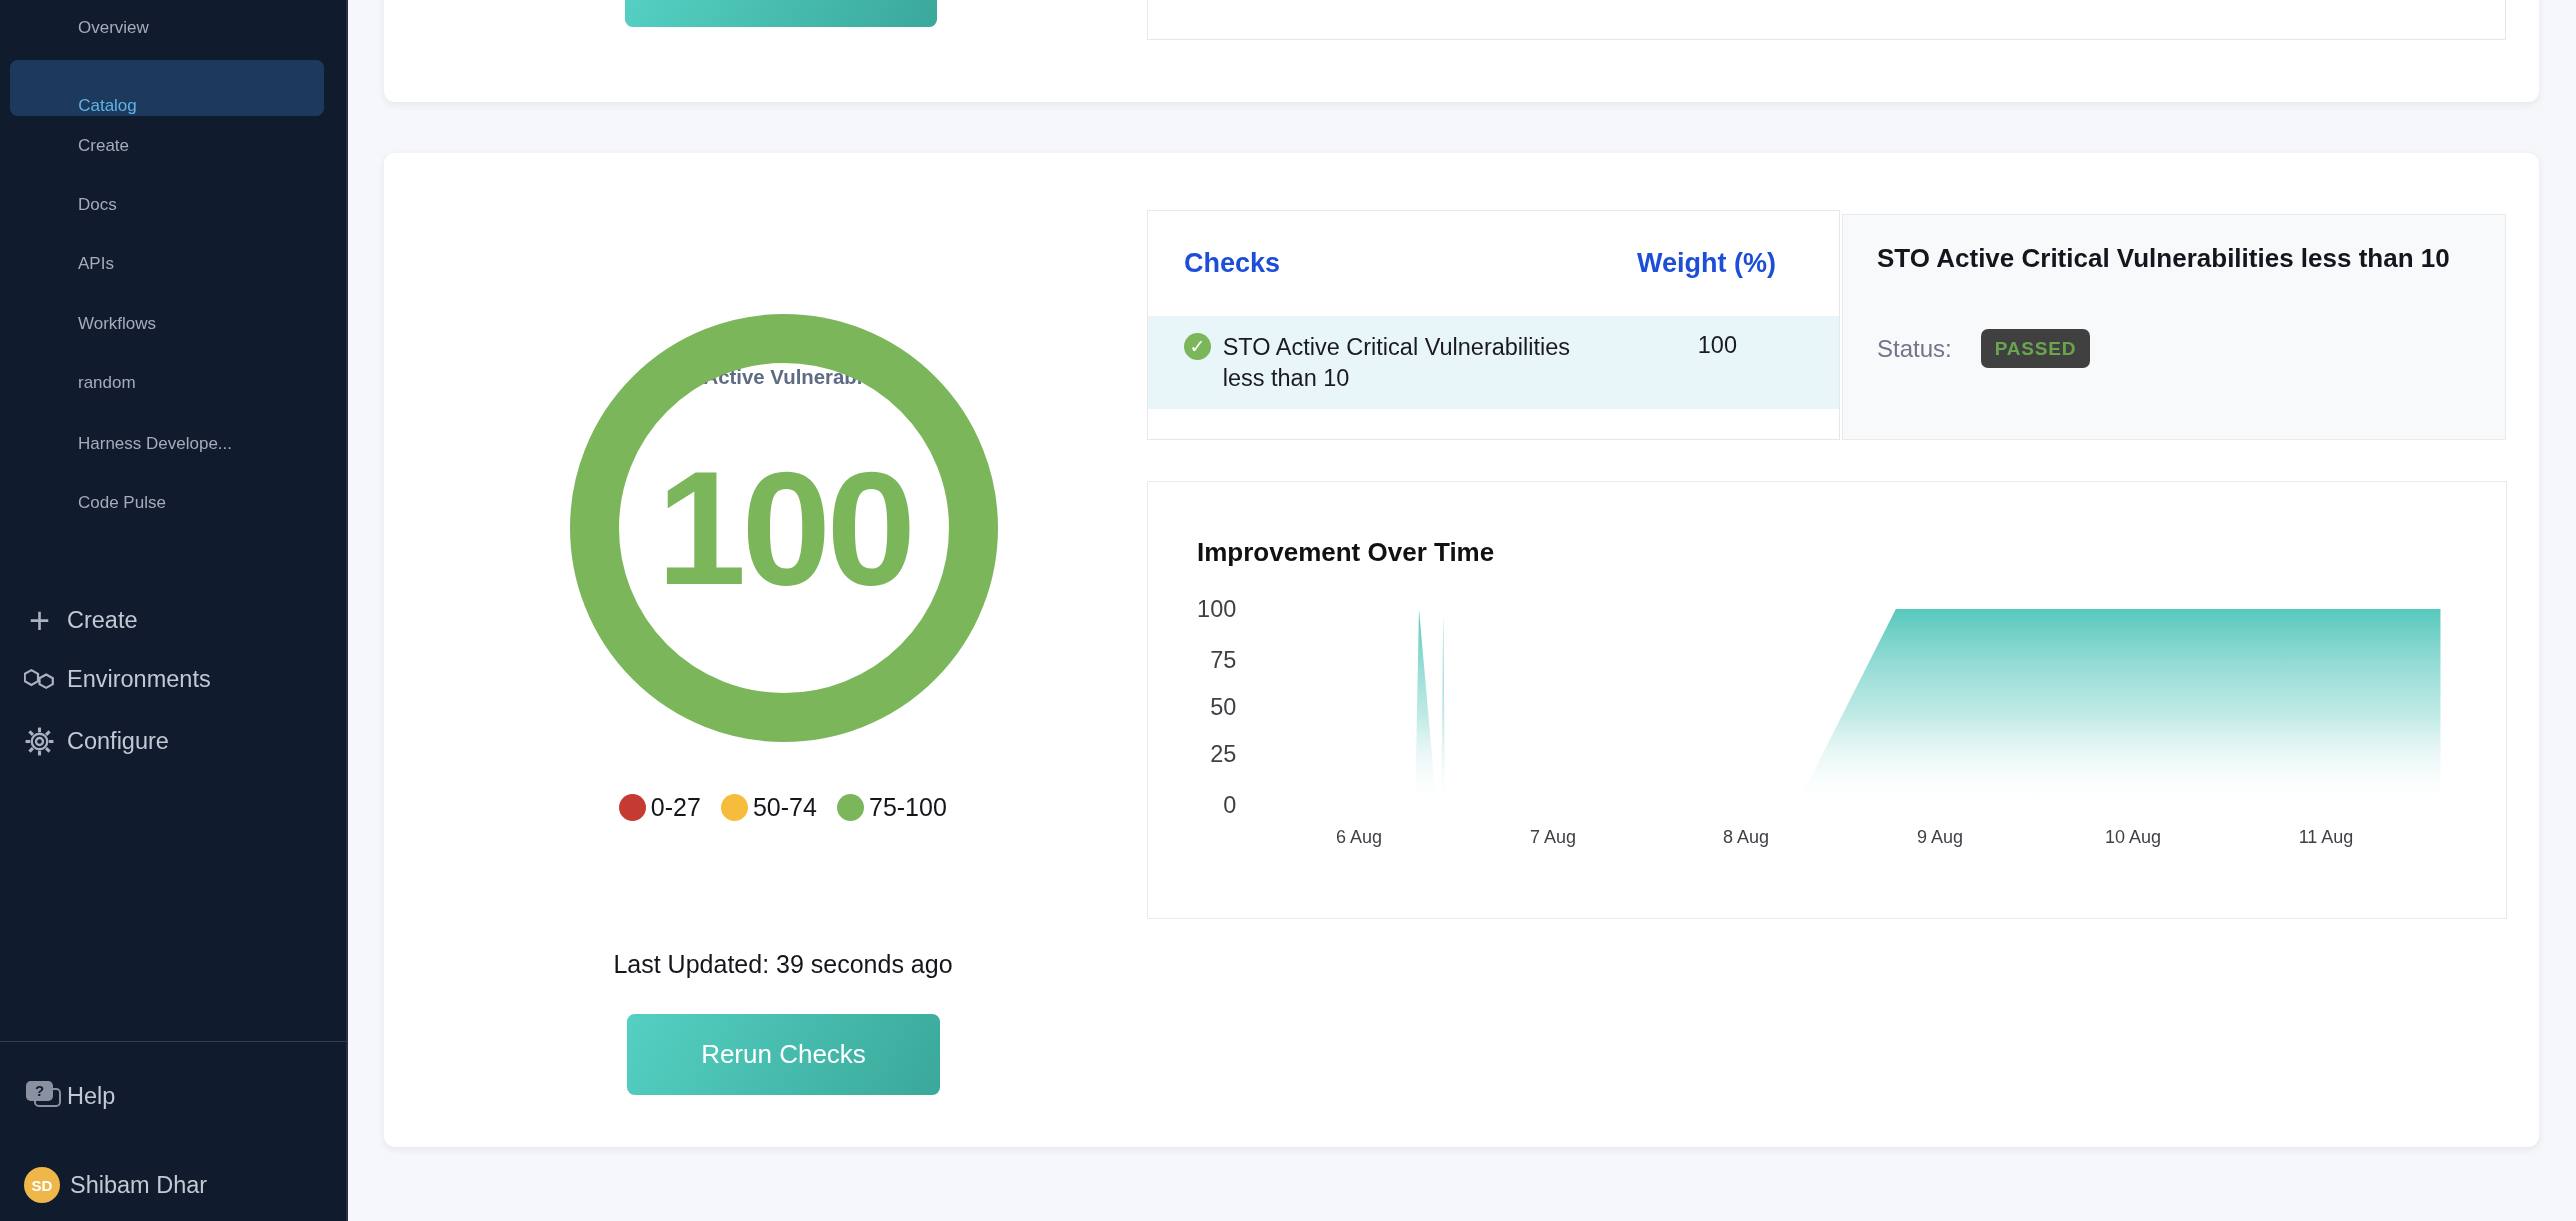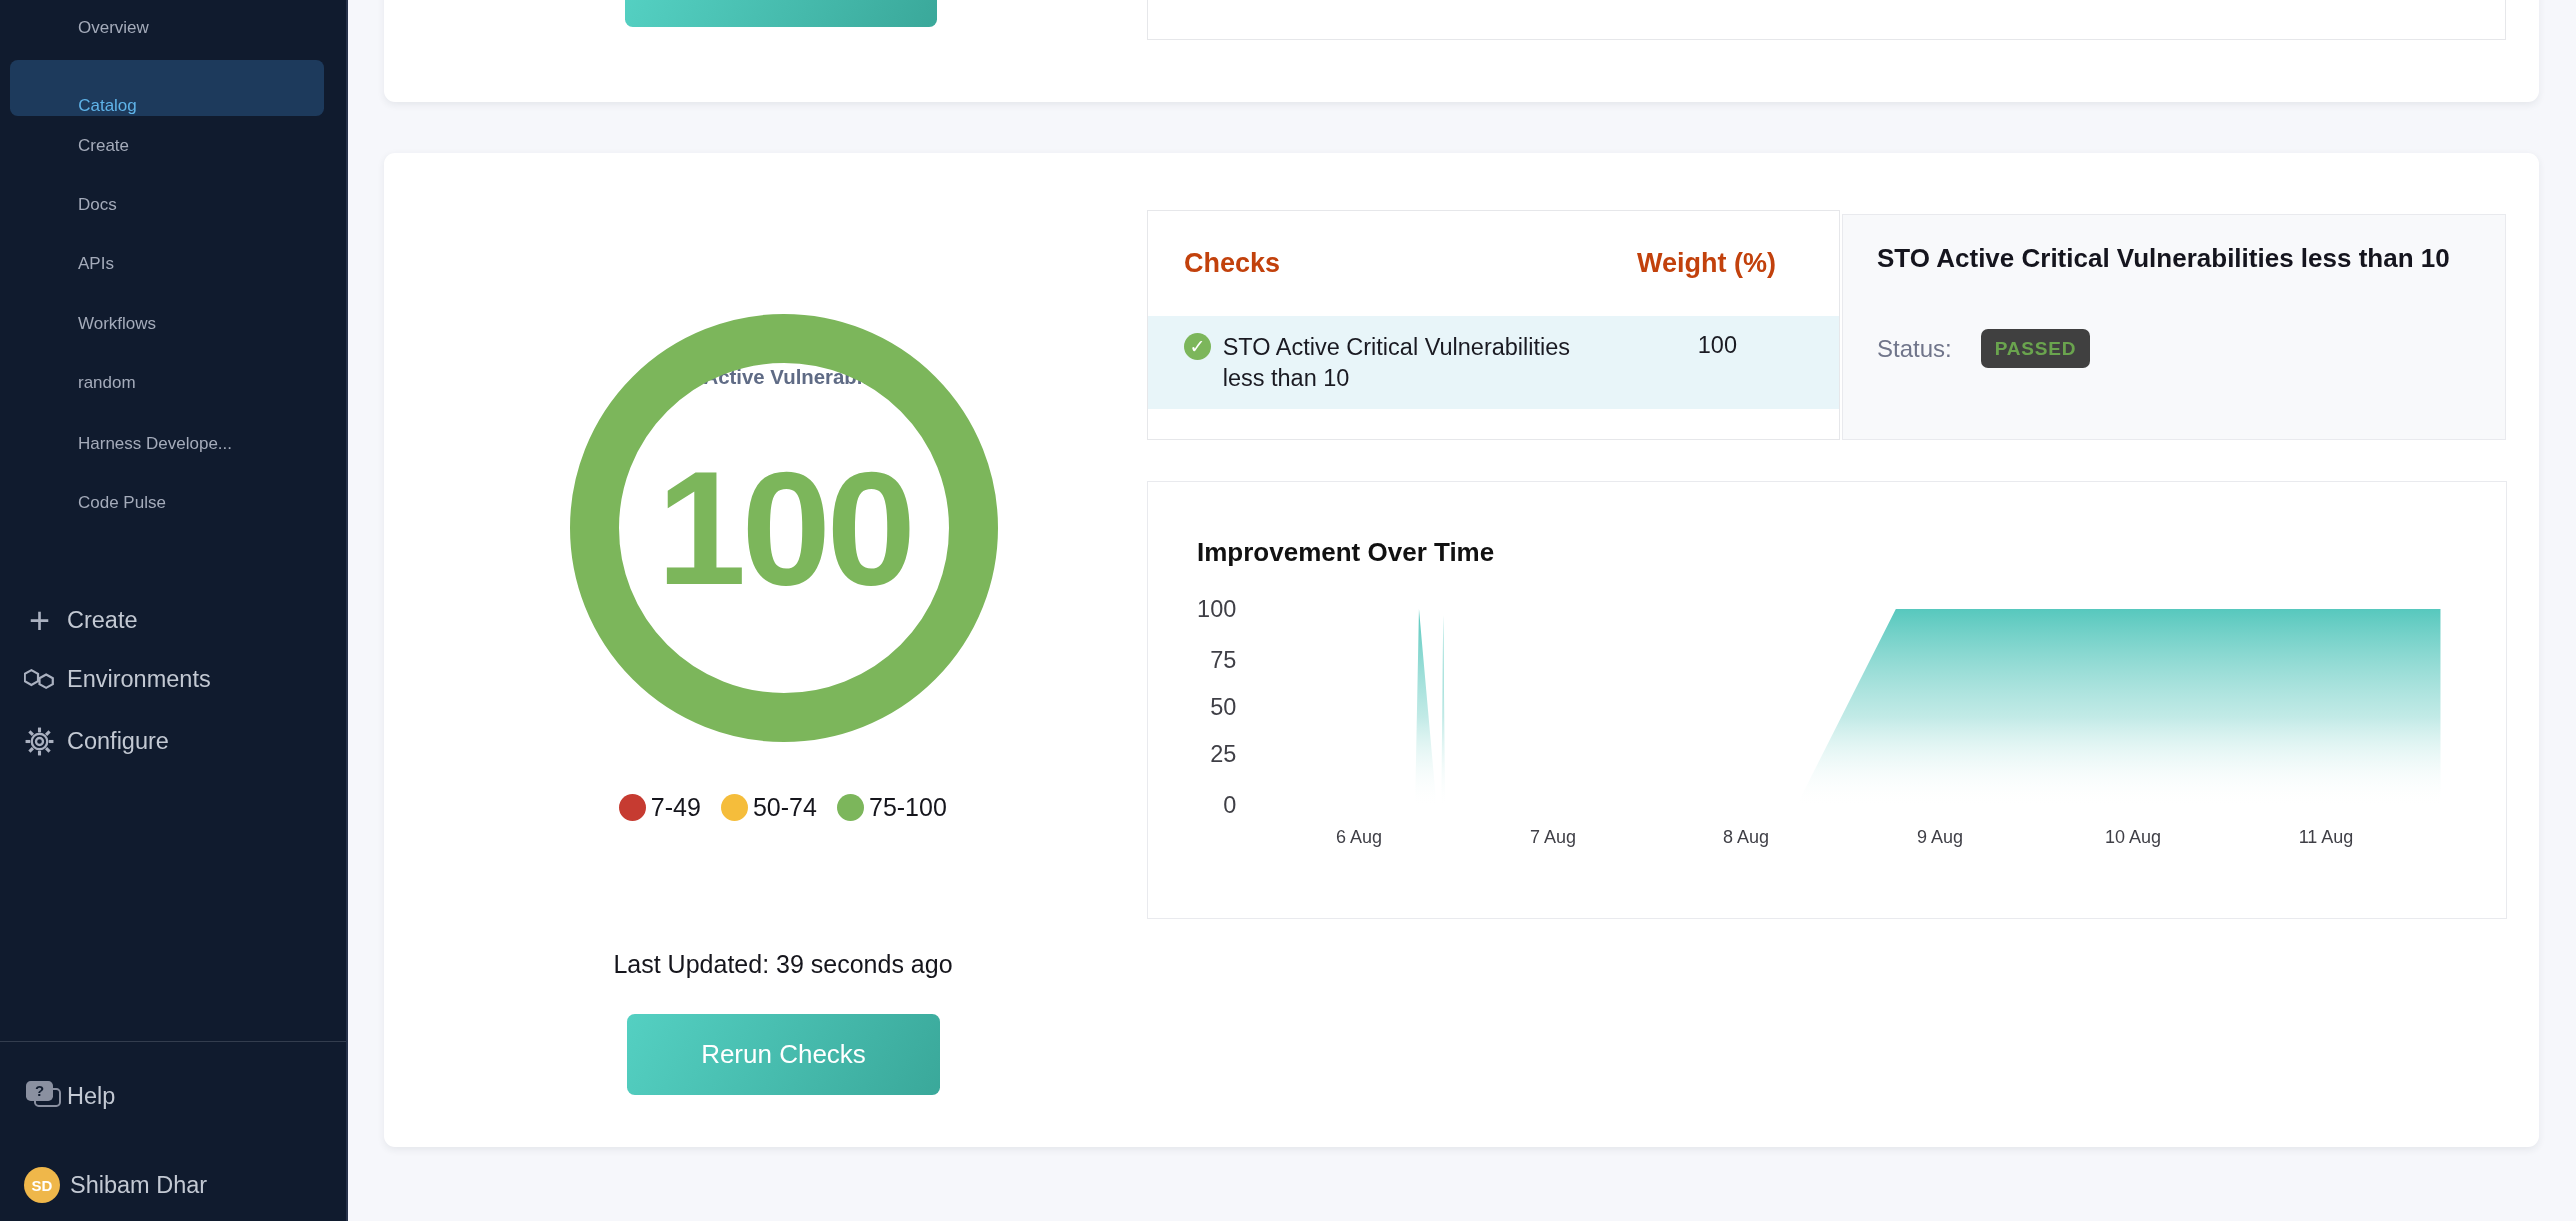--- a/index.html
+++ b/index.html
@@ -49,21 +49,21 @@
   .legend-dot { width:27px; height:27px; border-radius:50%; }
   .dot-red { background:#c63b31; } .dot-yellow { background:#f5bd3b; } .dot-green { background:#7cb65b; }
   .last-updated { position:absolute; left:86px; top:797px; width:626px; text-align:center; font-size:25px; color:#15151c; }
   .rerun-btn { position:absolute; left:243px; top:861px; width:313px; height:81px; border-radius:7.8px;
                color:#fff; font-size:26px; font-family:"Liberation Sans", sans-serif; }
 
   
   .checks-panel { position:absolute; left:763px; top:57px; width:693px; height:230px;
                   border:0.8px solid #e6e7ea; background:#fff; }
   .checks-header { display:flex; align-items:center; height:105px; padding:0 63px 0 36px;
-                   font-size:27px; font-weight:bold; color:#c2410c; }
+                   font-size:27px; font-weight:bold; color:#1d4ed8; }
   .checks-header .h-right { margin-left:auto; }
   .check-row { display:flex; align-items:flex-start; background:#e8f5f9; padding:15.7px 0 15.7px 36px; min-height:88px; cursor:pointer; }
   .check-ico { width:27px; height:27px; border-radius:50%; background:#7cb65b; color:#fff; font-size:19px;
                display:flex; align-items:center; justify-content:center; margin-right:11.7px; flex:0 0 auto; margin-top:1.6px; }
   .check-name { width:368px; font-size:23.5px; color:#1a1a22; line-height:1.32; }
   .check-weight { margin-left:auto; padding-right:102px; font-size:23.5px; color:#1a1a22; }
 
   
   .detail-panel { position:absolute; left:1458px; top:61px; width:664px; height:226px;
                   background:#f8f9fb; border:0.8px solid #e9eaee; }
@@ -174,21 +174,21 @@
 <section class="card card-main">
 
   <div class="gauge-title">STO Active Vulnerabilities</div>
   <div class="gauge-ring">
     <span class="gauge-score">100</span>
   </div>
 
   <div class="legend">
     <span class="legend-item">
       <span class="legend-dot dot-red"></span>
-      <span>7-49</span>
+      <span>0-27</span>
     </span>
     <span class="legend-item">
       <span class="legend-dot dot-yellow"></span>
       <span>50-74</span>
     </span>
     <span class="legend-item">
       <span class="legend-dot dot-green"></span>
       <span>75-100</span>
     </span>
   </div>

